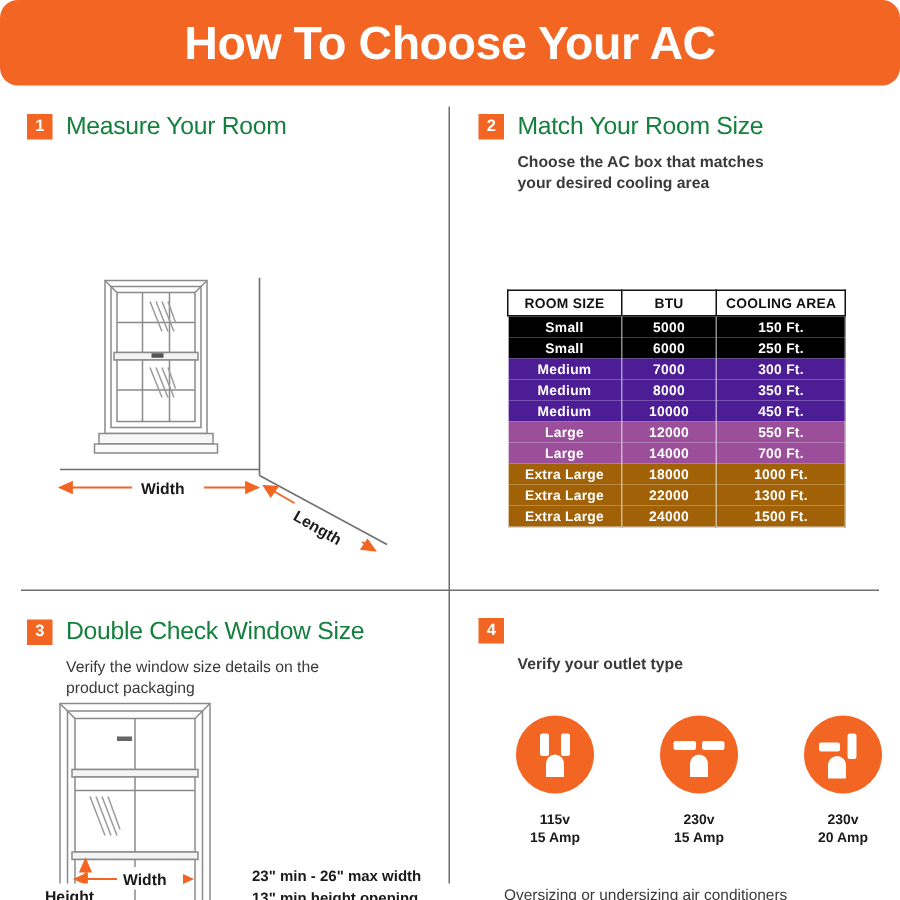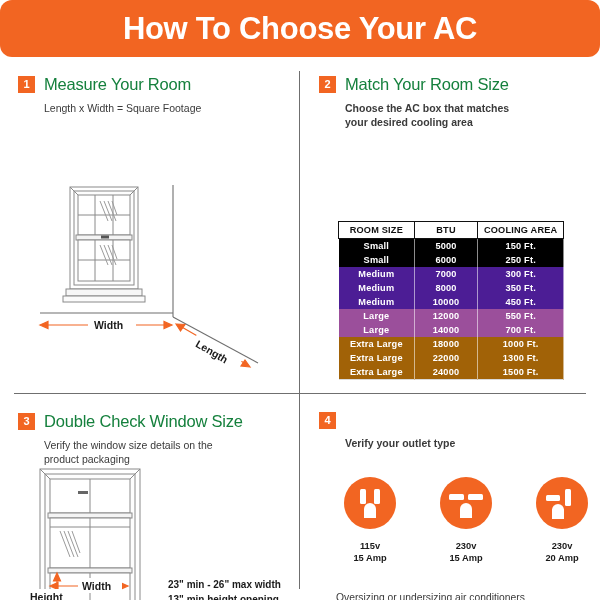--- a/index.html
+++ b/index.html
@@ -48,21 +48,21 @@
     font-size:11px;font-weight:bold;line-height:17px;text-align:center;
     flex:0 0 auto;
   }
   .step-title{font-size:16.5px;font-weight:normal;color:#15803d;letter-spacing:-0.2px;}
   .step-sub{
     margin:7px 0 0 44px;font-size:10.5px;color:#3a3a3a;line-height:14px;
   }
   .q2 .step-sub,.q4 .step-sub{margin-left:45px;font-weight:bold;}
 
   
-  .table-wrap{position:absolute;left:338px;top:164px;width:226px;}
+  .table-wrap{position:absolute;left:338px;top:136px;width:226px;}
   table.btu{border-collapse:collapse;width:226px;background:#fff;
     border:1px solid #d9d9d9;}
   table.btu th{
     background:#fff;color:#111;font-size:9.2px;font-weight:bold;
     padding:3px 0;text-align:center;border:1px solid #111;letter-spacing:0.2px;
   }
   table.btu td{
     font-size:9.2px;font-weight:bold;text-align:center;padding:2px 0;
     border-left:1px solid rgba(255,255,255,0.55);
     border-right:1px solid rgba(255,255,255,0.55);
@@ -102,21 +102,20 @@
 
   <div class="grid">
     <div class="vline"></div>
     <div class="hline"></div>
 
     <div class="quad q1">
       <div class="step-head">
         <div class="num-badge">1</div>
         <div class="step-title">Measure Your Room</div>
       </div>
-      <div class="step-sub">Length x Width = Square Footage</div>
 
       <svg class="diag1" width="272" height="190" viewBox="0 0 272 190">
         <g stroke="#8a8a8a" stroke-width="1" fill="#fff">
 
           <rect x="52" y="2" width="68" height="102"></rect>
           <rect x="56" y="6" width="60" height="94" fill="#fdfdfd"></rect>
 
           <rect x="60" y="10" width="52" height="40" fill="#fff"></rect>
           <line x1="60" y1="30" x2="112" y2="30"></line>
           <line x1="77" y1="10" x2="77" y2="50"></line>

